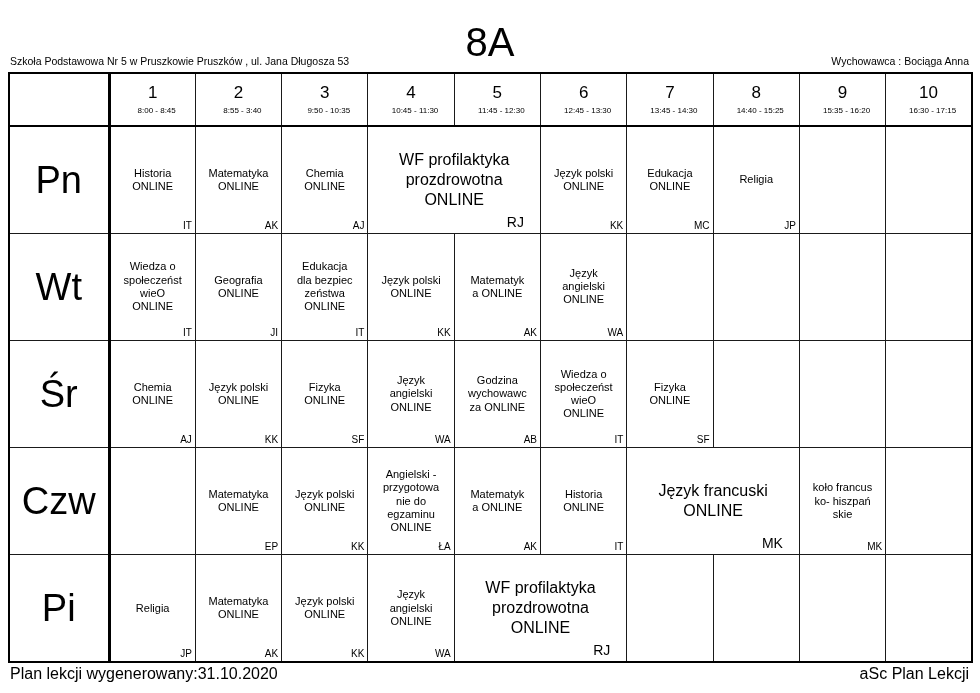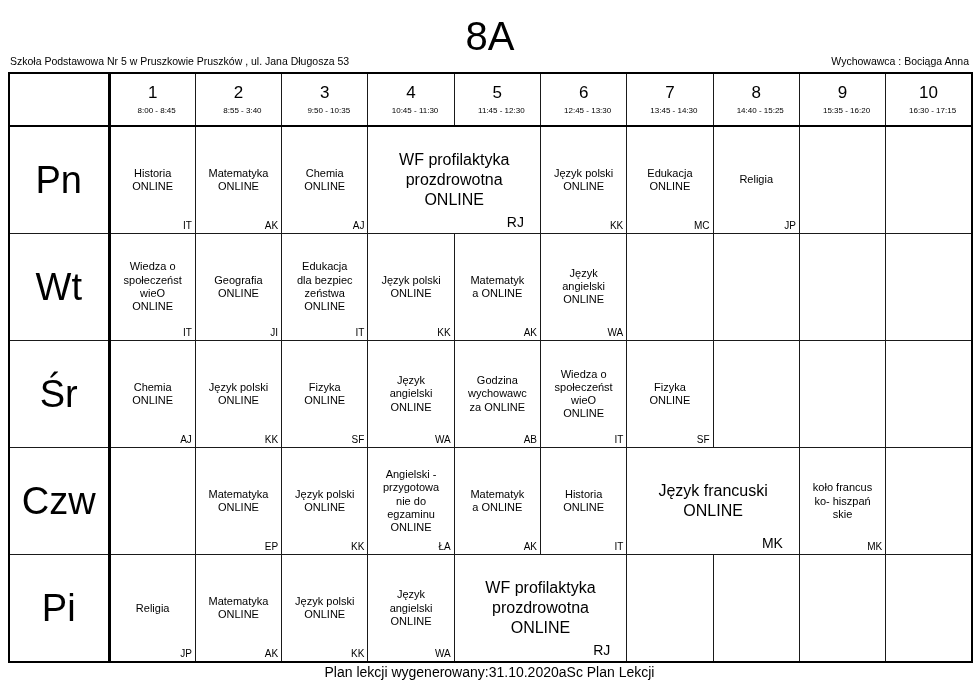--- a/index.html
+++ b/index.html
@@ -1,19 +1,19 @@
 <!DOCTYPE html>
 <html><head>
 <meta charset="utf-8">
 <style>
   html,body { margin:0; padding:0; background:#fff; }
   body { width:980px; height:693px; font-family:"Liberation Sans", sans-serif; color:#000; }
   .page { position:relative; width:980px; height:693px; background:#fff; overflow:hidden; }
 
-  .title { position:absolute; top:14px; left:0; right:0; text-align:center;
+  .title { position:absolute; top:20px; left:0; right:0; text-align:center;
            font-size:40px; line-height:1.1; font-weight:400; }
 
   .topline { position:absolute; top:55px; left:10px; right:11px;
              display:flex; justify-content:space-between; font-size:10.5px; line-height:1.2; }
 
   table.tt { position:absolute; top:72px; left:8px; width:963px; height:591px;
              border-collapse:collapse; table-layout:fixed; border:2px solid #000; }
   .tt th, .tt td { border:1px solid #1a1a1a; padding:0; font-weight:400; }
   .tt thead tr { height:53px; }
   .tt tbody tr { height:107px; }
@@ -28,21 +28,21 @@
 
   .tt th.day { font-size:38px; vertical-align:middle; line-height:1; }
 
   .tt td.cell { position:relative; vertical-align:middle; text-align:center;margin-top:8px; }
   .subject { white-space:pre-line; font-size:11px; line-height:1.2; }
   .teacher { position:absolute; right:3px; bottom:2px; font-size:10px; line-height:1; }
   td.cell.big .subject { font-size:16px; line-height:1.25; }
   td.cell.big .teacher { font-size:14px; right:16px; bottom:4px;padding-left:40px; }
 
   .botline { position:absolute; top:664px; left:10px; right:11px;
-             display:flex; justify-content:center; font-size:14px; line-height:1.2; }
+             display:flex; justify-content:space-between; font-size:16px; line-height:1.2; }
 </style>
 </head>
 <body>
 
 <div class="page">
   <div class="title">8A</div>
 
   <div class="topline">
     <span>Szkoła Podstawowa Nr 5 w Pruszkowie Pruszków , ul. Jana Długosza 53</span>
     <span>Wychowawca : Bociąga Anna</span>

